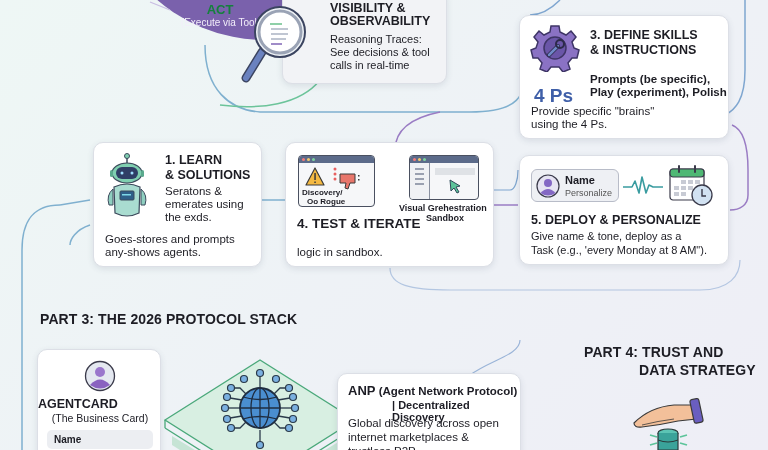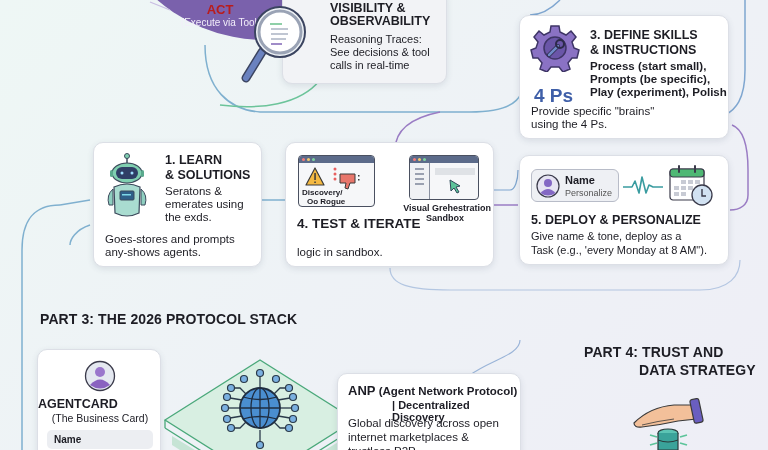--- a/index.html
+++ b/index.html
@@ -20,21 +20,21 @@
   }
   .card-title { font-weight: 700; font-size: 13px; line-height: 15px; color: #1d1d24; }
   .card-body { font-size: 11.5px; line-height: 13.5px; color: #1d1d24; }
   svg { display: block; }
   .lines { position: absolute; left: 0; top: 0; }
   .act-circle {
     position: absolute; left: 100px; top: -290px; width: 330px; height: 330px;
     border-radius: 50%;
     background: #7a61ac;
   }
-  .act-title { position: absolute; left: 165px; top: 2px; width: 110px; text-align: center; color: #b91c1c; font-weight: 700; font-size: 13px; }
+  .act-title { position: absolute; left: 165px; top: 2px; width: 110px; text-align: center; color: #15803d; font-weight: 700; font-size: 13px; }
   .act-sub { position: absolute; left: 148px; top: 17px; width: 150px; text-align: center; color: #f2eefa; font-size: 10px; }
   .part-heading { position: absolute; font-weight: 700; font-size: 14px; color: #1d1d24; letter-spacing: 0.1px; }
   .mini-window {
     position: absolute; background: #f6f7f9; border: 1.5px solid #4a5060; border-radius: 4px; overflow: hidden;
   }
   .mini-window .bar { height: 7px; background: #5c6b8a; position: relative; }
   .mini-window .bar i { position: absolute; top: 2px; width: 3px; height: 3px; border-radius: 50%; }
   .field-pill {
     position: absolute; background: #eceef2; border-radius: 5px; font-size: 10px; font-weight: 700; padding: 4px 7px;
   }
@@ -97,21 +97,20 @@
       <path d="M-4 -22 L4 -22 L5 -16 L11 -13 L16 -17 L21 -11 L17 -6 L19 0 L24 2 L22 10 L17 10 L13 15 L15 21 L8 24 L4 19 L-4 19 L-8 24 L-15 21 L-13 15 L-17 10 L-22 10 L-24 2 L-19 0 L-17 -6 L-21 -11 L-16 -17 L-11 -13 L-5 -16 Z" fill="#8a72c4" stroke="#3e3566" stroke-width="1.5"></path>
       <circle r="11" fill="#6a56a8" stroke="#3e3566" stroke-width="1.5"></circle>
       <path d="M-6 7 L3 -2" stroke="#2c2a4a" stroke-width="4" stroke-linecap="round"></path>
       <path d="M-6 7 L3 -2" stroke="#6f89c8" stroke-width="2.5" stroke-linecap="round"></path>
       <circle cx="5" cy="-4" r="4" fill="none" stroke="#2c2a4a" stroke-width="2"></circle>
     </g>
   </svg>
   <div class="abs" style="left:14px;top:69px;font-size:19px;font-weight:700;color:#3f5fa8;">4 Ps</div>
   <div class="abs card-title" style="left:70px;top:12px;font-size:12.5px;">3. DEFINE SKILLS</div>
   <div class="abs card-title" style="left:70px;top:27px;font-size:12.5px;">&amp; INSTRUCTIONS</div>
-  <div class="abs card-body" style="left:70px;top:44px;font-size:11.5px;font-weight:700;">Process (start small),</div>
   <div class="abs card-body" style="left:70px;top:57px;font-size:11.5px;font-weight:700;">Prompts (be specific),</div>
   <div class="abs card-body" style="left:70px;top:70px;font-size:11.5px;font-weight:700;">Play (experiment), Polish</div>
   <div class="abs card-body" style="left:11px;top:89px;">Provide specific "brains"</div>
   <div class="abs card-body" style="left:11px;top:102px;">using the 4 Ps.</div>
 </div>
 
 <div class="card" style="left:93px;top:142px;width:169px;height:125px;">
   <svg class="abs" style="left:10px;top:10px" width="46" height="66" viewBox="0 0 46 66">
     <line x1="23" y1="2" x2="23" y2="10" stroke="#3c4a5c" stroke-width="1.5"></line>
     <circle cx="23" cy="3" r="2.5" fill="#7fcfb0" stroke="#3c4a5c" stroke-width="1"></circle>
@@ -166,21 +165,21 @@
     <div class="abs" style="left:0;top:7px;width:20px;height:38px;border-right:1px solid #8a90a0;background:#f0f1f4;"></div>
     <div class="abs" style="left:5px;top:12px;width:9px;height:1.5px;background:#9aa0b0;"></div>
     <div class="abs" style="left:5px;top:17px;width:9px;height:1.5px;background:#9aa0b0;"></div>
     <div class="abs" style="left:5px;top:22px;width:9px;height:1.5px;background:#9aa0b0;"></div>
     <div class="abs" style="left:5px;top:27px;width:9px;height:1.5px;background:#9aa0b0;"></div>
     <div class="abs" style="left:25px;top:12px;width:40px;height:7px;background:#dfe2e6;"></div>
     <svg class="abs" style="left:38px;top:22px" width="14" height="16" viewBox="0 0 14 16">
       <path d="M2 2 L12 8 L8 9 L11 14 L9 15 L6 10 L3 13 Z" fill="#5cc49a" stroke="#2f4a5a" stroke-width="1"></path>
     </svg>
   </div>
-  <div class="abs" style="left:113px;top:60px;width:92px;text-align:right;font-size:9px;font-weight:700;line-height:10px;">Visual Grehestration</div>
+  <div class="abs" style="left:113px;top:60px;width:92px;text-align:left;font-size:9px;font-weight:700;line-height:10px;">Visual Grehestration</div>
   <div class="abs" style="left:113px;top:70px;width:92px;text-align:center;font-size:9px;font-weight:700;line-height:10px;">Sandbox</div>
   <div class="abs card-title" style="left:11px;top:73px;font-size:13.5px;">4. TEST &amp; ITERATE</div>
   <div class="abs card-body" style="left:11px;top:103px;">logic in sandbox.</div>
 </div>
 
 <div class="card" style="left:519px;top:155px;width:210px;height:110px;">
   <div class="abs" style="left:11px;top:13px;width:88px;height:33px;background:#eef0f4;border:1px solid #b8bcc8;border-radius:6px;">
     <svg class="abs" style="left:4px;top:4px" width="24" height="24" viewBox="0 0 24 24">
       <circle cx="12" cy="12" r="11" fill="#e6e4f2" stroke="#3a3a4a" stroke-width="1.2"></circle>
       <circle cx="12" cy="9" r="4" fill="#8468c4"></circle>

